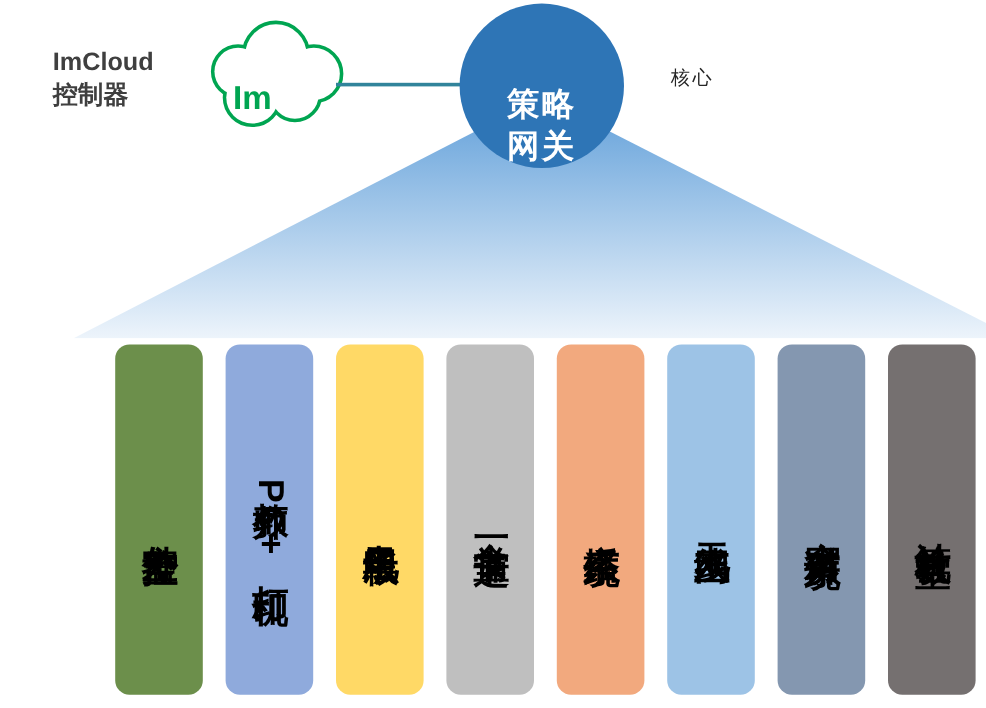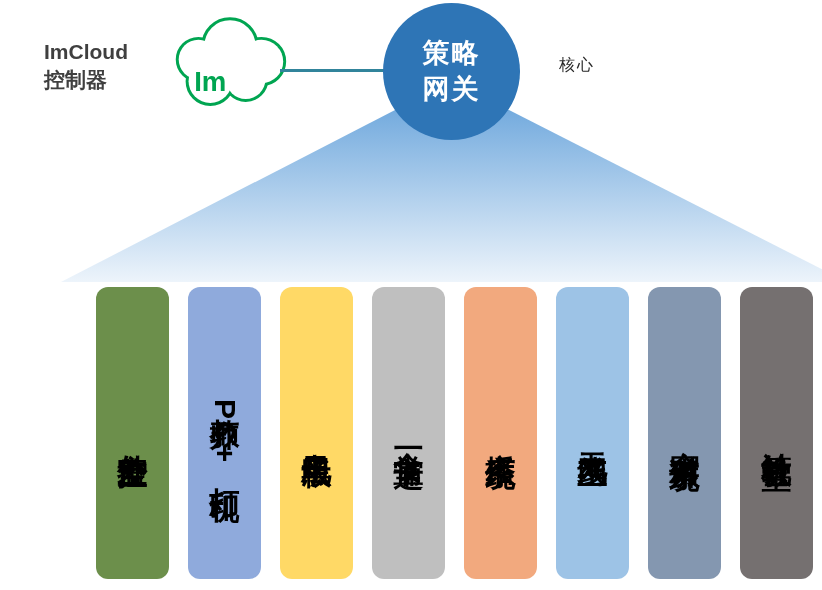--- a/index.html
+++ b/index.html
@@ -133,21 +133,21 @@
       <circle cx="72" cy="34" r="26"></circle>
       <circle cx="104" cy="50" r="22"></circle>
       <circle cx="88" cy="68" r="20"></circle>
       <circle cx="52" cy="70" r="22"></circle>
     </g>
     <text x="52" y="80" text-anchor="middle" font-size="28" font-weight="bold" fill="currentColor" font-family="Liberation Sans, sans-serif">Im</text>
   </svg>
 
   <div class="connector-line" style="background: rgb(49, 132, 155);"></div>
 
-  <div class="gateway-circle" style="background: rgb(46, 117, 182);">
+  <div class="gateway-circle" style="background: rgb(46, 117, 182); align-items: flex-end;">
     <span class="gateway-label">策略
 网关</span>
   </div>
 
   <div class="core-label">核心</div>
 
   <div class="funnel-beam" style="background: linear-gradient(rgb(116, 171, 222) 0%, rgb(237, 244, 251) 100%);"></div>
 
   <div class="pillar-row">
       <div class="pillar" style="background: rgb(108, 143, 75);">

